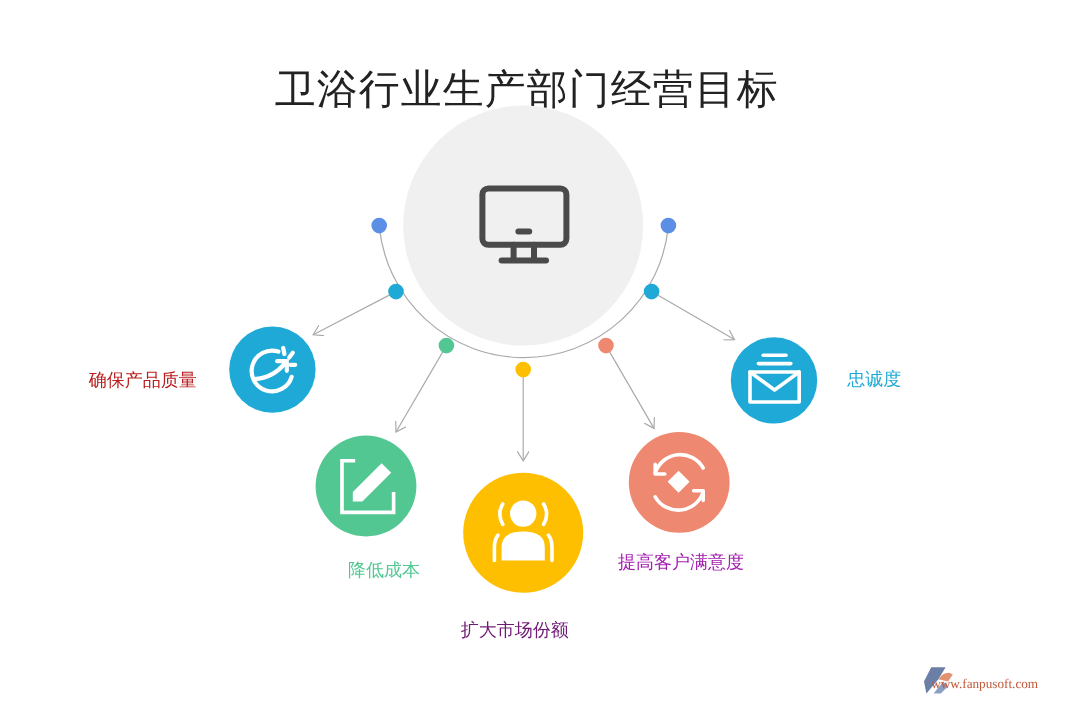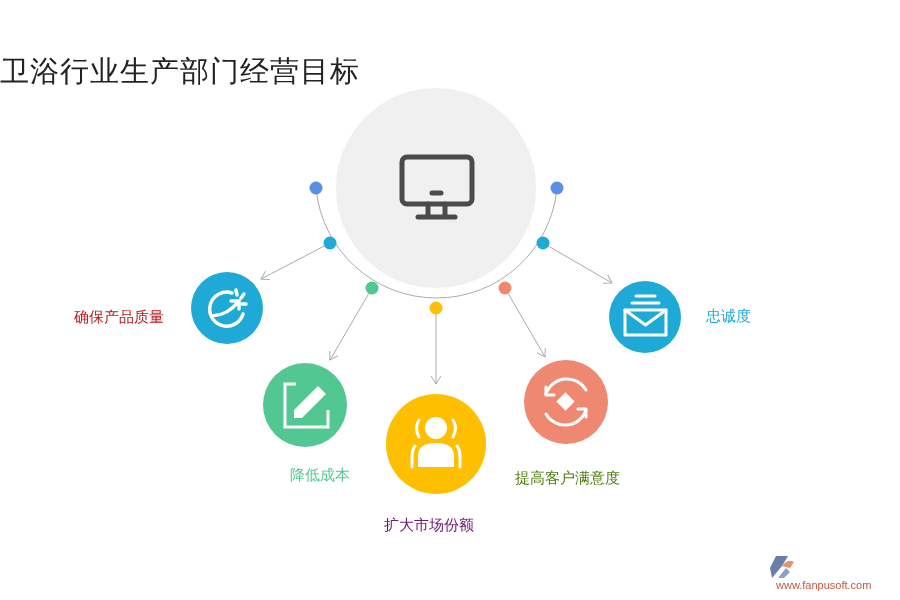--- a/index.html
+++ b/index.html
@@ -1,36 +1,36 @@
 <!DOCTYPE html>
 <html><head>
 <meta charset="utf-8">
 <style>
   html, body { margin: 0; padding: 0; }
   body {
     width: 900px; height: 600px; background: #ffffff; position: relative; overflow: hidden;
     font-family: "DejaVu Sans", "Liberation Sans", sans-serif;
   }
   .title {
-    position: absolute; left: 0; top: 52px; width: 878px; 
-    font-size: 29px; color: #222222; letter-spacing: 1px;
+    position: absolute; left: 0; top: 52px; width: 878px; text-align: center;
+    font-size: 34px; color: #222222; letter-spacing: 1px;
   }
   svg.canvas { position: absolute; left: 0; top: 0; }
   .label {
     position: absolute; font-size: 15px; white-space: nowrap; line-height: 18px;
   }
   .logo {
     position: absolute; left: 768px; top: 552px; width: 128px; height: 44px;
   }
   .logo .brand {
     position: absolute; left: 30px; top: 0px; font-size: 21px; color: #4b5f8a; letter-spacing: 1px;
   }
   .logo .url {
-    position: absolute; left: 8px; top: 27px; font-size: 11px; color: #c0593c;
-    font-family: Liberation Sans, sans-serif;
+    position: absolute; left: 8px; top: 12px; font-size: 11px; color: #c0593c;
+    font-family: Liberation Serif, serif;
   }
   .logo .mark { position: absolute; left: 0; top: 2px; }
 </style>
 </head>
 <body>
 
 <div class="title">卫浴行业生产部门经营目标</div>
 
 <svg class="canvas" width="900" height="600" viewBox="0 0 900 600">
   <defs>
@@ -124,21 +124,21 @@
       <line x1="632" y1="303" x2="659" y2="303"></line>
       <rect x="625" y="310" width="41" height="25"></rect>
       <path d="M625,310 L645.5,325 L666,310"></path>
     </g>
   </g>
 </svg>
 
 <div class="label" style="left:74px; top:308px; color:#b91c1c;">确保产品质量</div>
 <div class="label" style="left:266px; top:466px; color:#52c792;padding-left:24px;">降低成本</div>
 <div class="label" style="left:384px; top:516px; color:#701a75;">扩大市场份额</div>
-<div class="label" style="left:515px; top:469px; color:#4d7c0f;">提高客户满意度</div>
+<div class="label" style="left:515px; top:459px; color:#a21caf;">提高客户满意度</div>
 <div class="label" style="left:706px; top:309px; color:#1ea9d6;font-family:Liberation Mono, monospace;">忠诚度</div>
 
 <div class="logo">
   <svg class="mark" width="28" height="26" viewBox="0 0 28 26">
     <path d="M8,2 L20,2 L14,12 L4,24 L2,14 Z" fill="#6b7ea6"></path>
     <path d="M14,12 Q20,4 26,8 L22,14 Z" fill="#e2926f"></path>
     <path d="M10,24 L18,14 L22,18 L16,24 Z" fill="#8ca0c4"></path>
   </svg>
   <div class="url">www.fanpusoft.com</div>
 </div>

